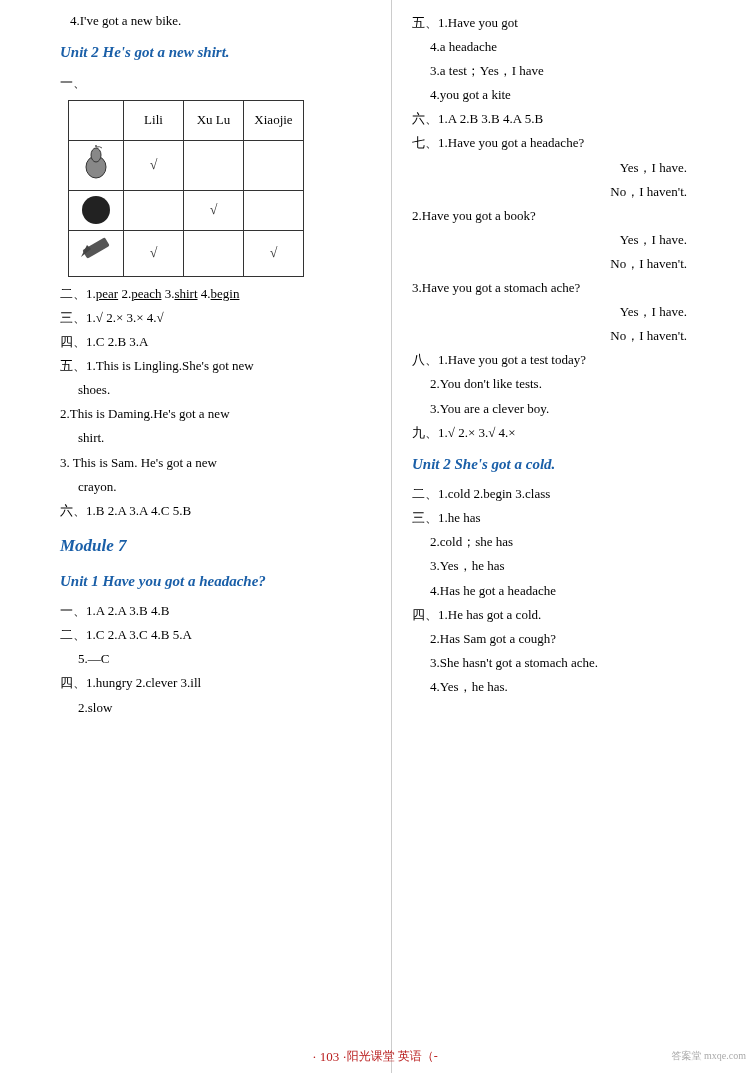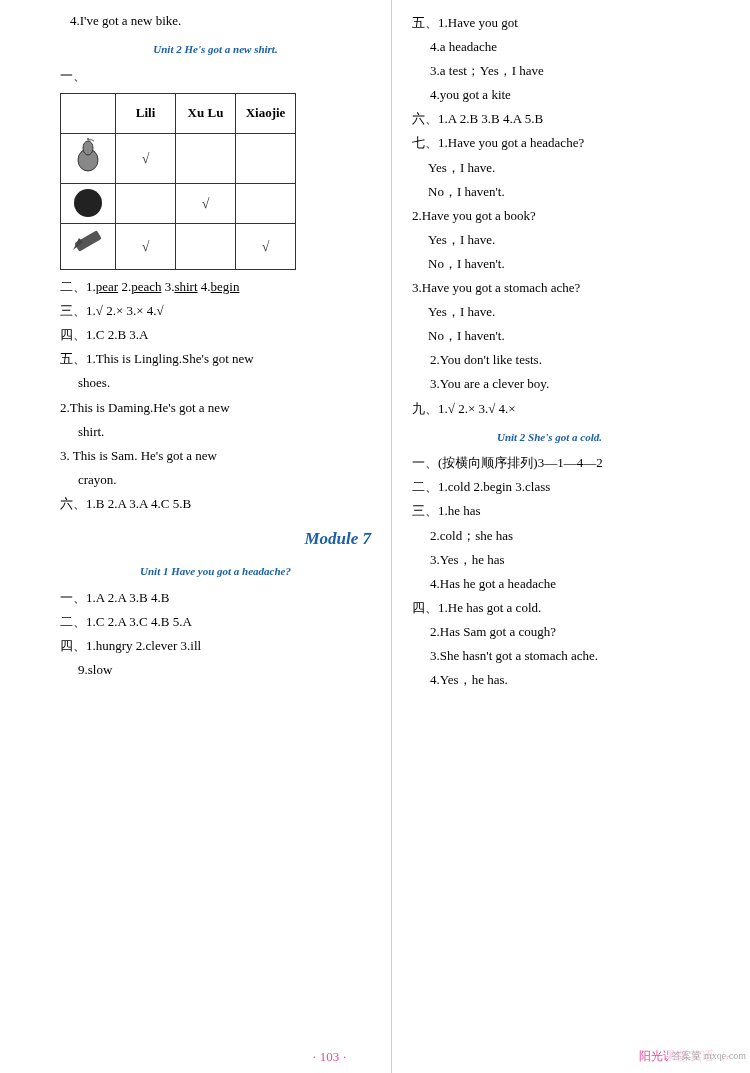--- a/index.html
+++ b/index.html
@@ -28,43 +28,42 @@
     }
     .right-col {
       width: 310px;
       padding: 10px 15px 10px 20px;
       font-size: 13px;
       line-height: 1.7;
     }
     .section-title {
       color: #1a5fa8;
       font-weight: bold;
-      font-size: 11px;
-      text-align: center;
+      font-size: 15px;
+      text-align: left;
       margin: 8px 0 6px 0;
       font-style: italic;
     }
     .module-title {
       color: #1a5fa8;
       font-weight: bold;
       font-size: 17px;
-      text-align: right;
+      text-align: left;
       margin: 10px 0 8px 0;
       font-style: italic;
     }
     .item-line {
       margin: 2px 0;
       font-size: 13px;
       display: block;
     }
     table.answer-table {
       border-collapse: collapse;
-      margin: 6px 0;
-      font-size: 13px;
-      font-weight: bold;
+      margin: 6px 8px;
+      font-size: 13px;
     }
     table.answer-table td, table.answer-table th {
       border: 1px solid #333;
       width: 60px;
       height: 40px;
       text-align: center;
       vertical-align: middle;
     }
     table.answer-table td.icon-cell {
       width: 55px;
@@ -76,37 +75,37 @@
       background: #222;
       border-radius: 50%;
       margin: auto;
     }
     .checkmark { color: #333; font-size: 14px; }
     .page-footer {
       position: absolute;
       bottom: 8px;
       left: 0; right: 0;
       display: flex;
-      justify-content: space-between;
+      justify-content: center;
       align-items: center;
-      padding: 0 20px;
+      padding: 0 32px;
       font-size: 12px;
-      color: #ec4899;
+      color: #b91c1c;
     }
     .watermark {
       position: absolute;
       bottom: 8px;
       right: 0;
       font-size: 10px;
       color: #aaa;
       padding: 2px 4px;
       background: rgba(255,255,255,0.7);
     }
     .indent { margin-left: 18px; }
-    .indent2 { margin-left: 16px; }
+    .indent2 { margin-left: 16px; text-align: right; }
     .top-line {
       font-size: 13px;
       margin-bottom: 4px;
       margin-left: 10px;
     }
   </style>
 </head>
 <body>
 
 <div class="page">
@@ -178,50 +177,51 @@
     <div class="item-line indent">crayon.</div>
 
     <div class="item-line">六、1.B  2.A  3.A  4.C  5.B</div>
 
     <div class="module-title">Module 7</div>
 
     <div class="section-title">Unit 1  Have you got a headache?</div>
 
     <div class="item-line">一、1.A  2.A  3.B  4.B</div>
     <div class="item-line">二、1.C  2.A  3.C  4.B  5.A</div>
+    <div class="item-line indent">5.—C</div>
     <div class="item-line">四、1.hungry  2.clever  3.ill</div>
-    <div class="item-line indent">9.slow</div>
+    <div class="item-line indent">2.slow</div>
   </div>
 
   <div class="right-col">
     <div class="item-line">五、1.Have you got</div>
     <div class="item-line indent">4.a headache</div>
     <div class="item-line indent">3.a test；Yes，I have</div>
     <div class="item-line indent">4.you got a kite</div>
 
     <div class="item-line">六、1.A  2.B  3.B  4.A  5.B</div>
 
     <div class="item-line">七、1.Have you got a headache?</div>
     <div class="item-line indent2">Yes，I have.</div>
     <div class="item-line indent2">No，I haven't.</div>
     <div class="item-line">2.Have you got a book?</div>
     <div class="item-line indent2">Yes，I have.</div>
     <div class="item-line indent2">No，I haven't.</div>
     <div class="item-line">3.Have you got a stomach ache?</div>
     <div class="item-line indent2">Yes，I have.</div>
     <div class="item-line indent2">No，I haven't.</div>
 
+    <div class="item-line">八、1.Have you got a test today?</div>
     <div class="item-line indent">2.You don't like tests.</div>
     <div class="item-line indent">3.You are a clever boy.</div>
 
     <div class="item-line">九、1.√  2.×  3.√  4.×</div>
 
     <div class="section-title">Unit 2  She's got a cold.</div>
 
-    <div class="item-line">一、(按横向顺序排列)3—1—4—2</div>
     <div class="item-line">二、1.cold  2.begin  3.class</div>
 
     <div class="item-line">三、1.he has</div>
     <div class="item-line indent">2.cold；she has</div>
     <div class="item-line indent">3.Yes，he has</div>
     <div class="item-line indent">4.Has he got a headache</div>
 
     <div class="item-line">四、1.He has got a cold.</div>
     <div class="item-line indent">2.Has Sam got a cough?</div>
     <div class="item-line indent">3.She hasn't got a stomach ache.</div>

